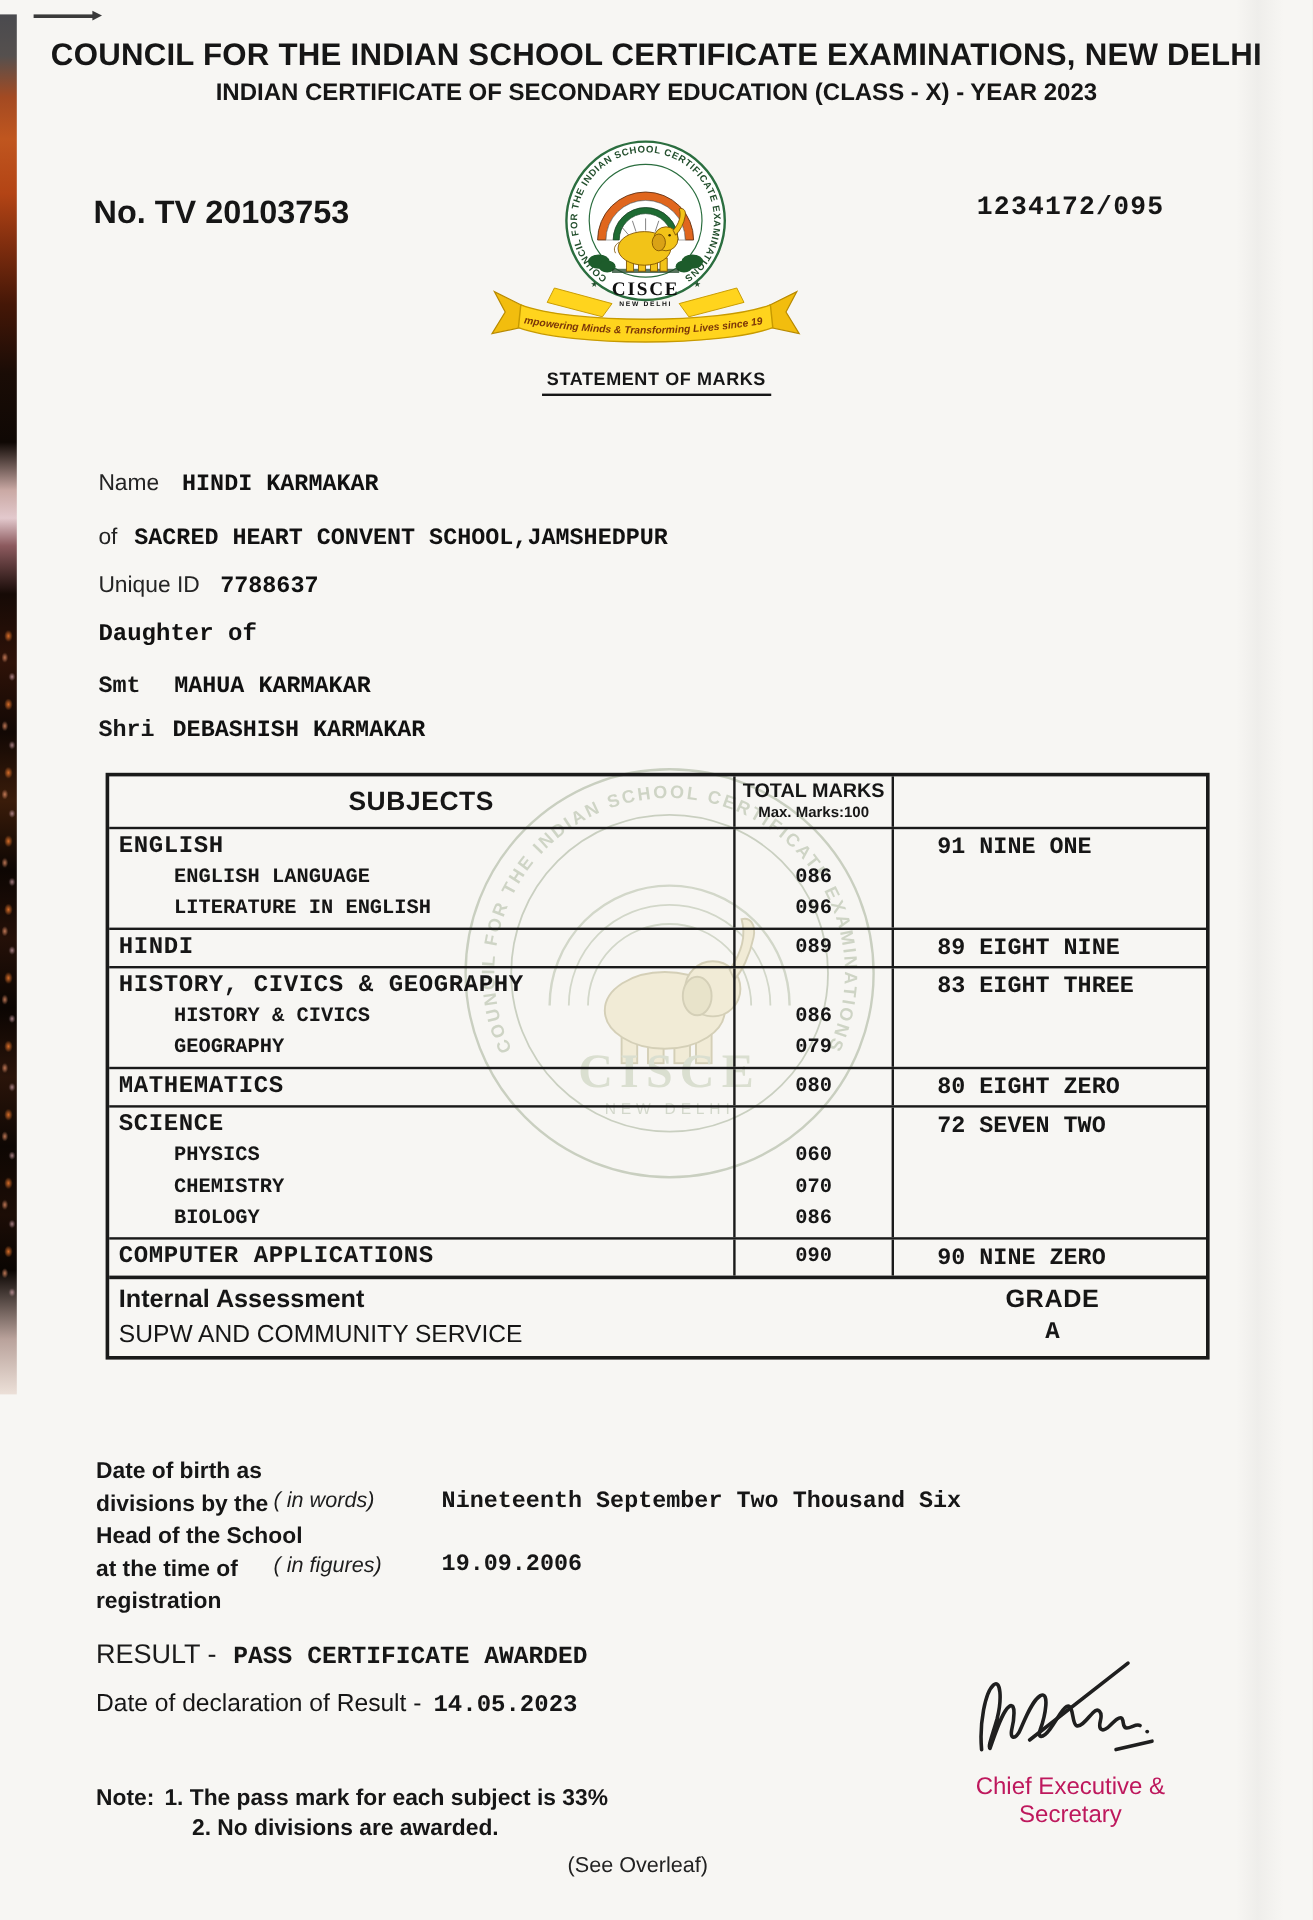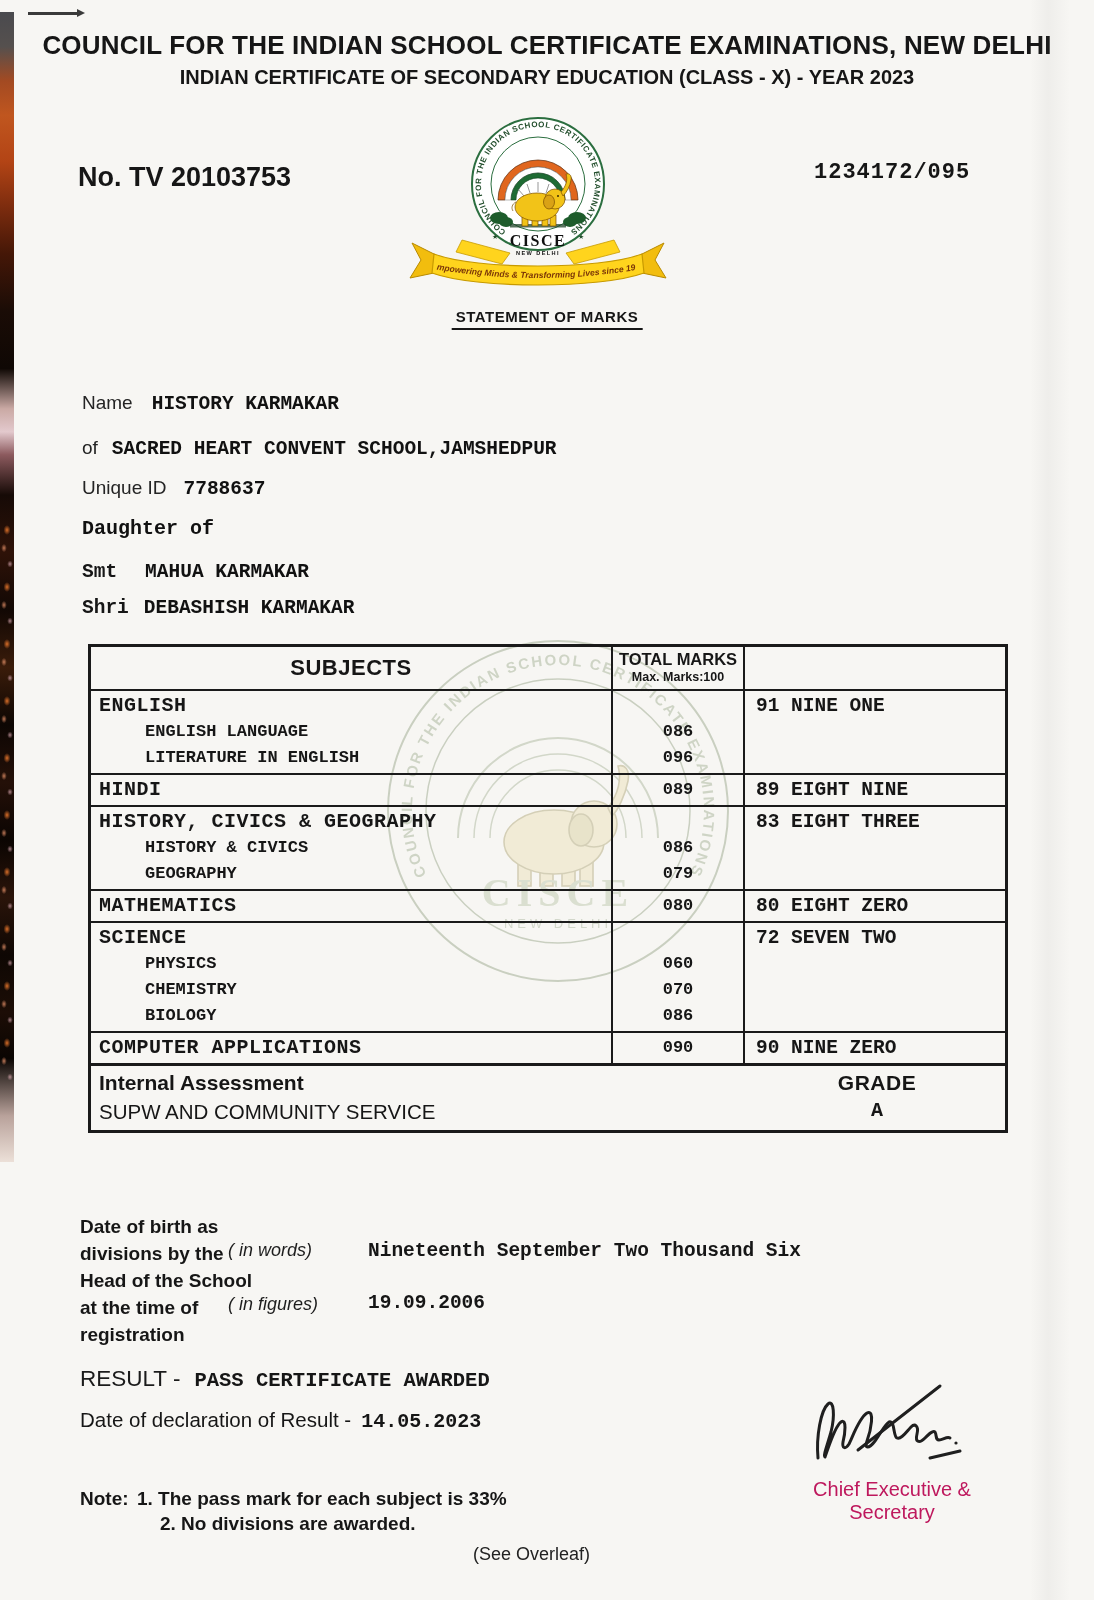--- a/index.html
+++ b/index.html
@@ -84,21 +84,21 @@
   .h-pct{display:flex; align-items:center; justify-content:center; font-size:21px; font-weight:700; letter-spacing:0.5px;}
   .t-block{display:flex;}
   .t-block + .t-block{border-top:2.5px solid #1a1a1a;}
   .t-block .c-left{padding:2px 0 2px 8px;}
   .t-block .c-mid{padding:2px 0;}
   .line{height:26px; line-height:26px; white-space:nowrap;
     font-family:"Liberation Mono","DejaVu Sans Mono",monospace; font-weight:700;}
   .line.grp{font-size:20px; letter-spacing:0.5px;}
   .line.sub{font-size:17px; padding-left:46px;}
   .line.mark{font-size:17px;}
-  .pct{padding:2px 0 0 11px; line-height:26px; font-family:"Liberation Mono","DejaVu Sans Mono",monospace;
+  .pct{padding:2px 0 0 36px; line-height:26px; font-family:"Liberation Mono","DejaVu Sans Mono",monospace;
     font-weight:700; font-size:19.5px; white-space:nowrap;}
   .ia{position:relative; height:64px; border-top:3px solid #1a1a1a;}
   .ia-label{position:absolute; left:8px; top:5px; font-size:21px; font-weight:700;}
   .ia-grade-label{position:absolute; left:658px; width:256px; top:5px; text-align:center; font-size:21px; font-weight:700; letter-spacing:0.5px;}
   .ia-row-label{position:absolute; left:8px; top:34px; font-size:20.5px;}
   .ia-grade{position:absolute; left:658px; width:256px; top:33px; text-align:center;
     font-family:"Liberation Mono","DejaVu Sans Mono",monospace; font-weight:700; font-size:20px;}
 
   
   .dob-label{position:absolute; left:80px; font-size:19px; font-weight:700; white-space:nowrap;}
@@ -196,21 +196,21 @@
           <path d="M 110 90 C 106 92 105 96 107 99" fill="none"></path>
         </g>
         <text x="132" y="134" text-anchor="middle" font-family="Liberation Serif, serif" font-size="16" font-weight="700" letter-spacing="1.5" fill="#101010">CISCE</text>
         <text x="132" y="143" text-anchor="middle" font-family="Liberation Sans, sans-serif" font-size="5.6" font-weight="700" letter-spacing="1.4" fill="#101010">NEW DELHI</text>
       </g>
     </svg>
   </div>
 
   <div class="stmt">STATEMENT OF MARKS</div>
 
-  <div class="f-line l-name"><span class="f-label">Name</span><span class="f-value">HISTORY KARMAKAR</span></div>
+  <div class="f-line l-name"><span class="f-label">Name</span><span class="f-value">HINDI KARMAKAR</span></div>
   <div class="f-line l-of"><span class="f-label">of</span><span class="f-value">SACRED HEART CONVENT SCHOOL,JAMSHEDPUR</span></div>
   <div class="f-line l-uid"><span class="f-label">Unique ID</span><span class="f-value">7788637</span></div>
   <div class="f-line l-dau mono">Daughter of</div>
   <div class="f-line l-smt"><span class="f-prefix">Smt</span><span class="f-value">MAHUA KARMAKAR</span></div>
   <div class="f-line l-shri"><span class="f-prefix">Shri</span><span class="f-value">DEBASHISH KARMAKAR</span></div>
 
   <svg class="watermark" viewBox="0 0 384 400">
     <defs>
         <path id="wmRing" d="M 46 195 A 146 146 0 1 1 338 195 A 146 146 0 1 1 46 195" transform="rotate(-90 192 195)"></path>
       </defs>

